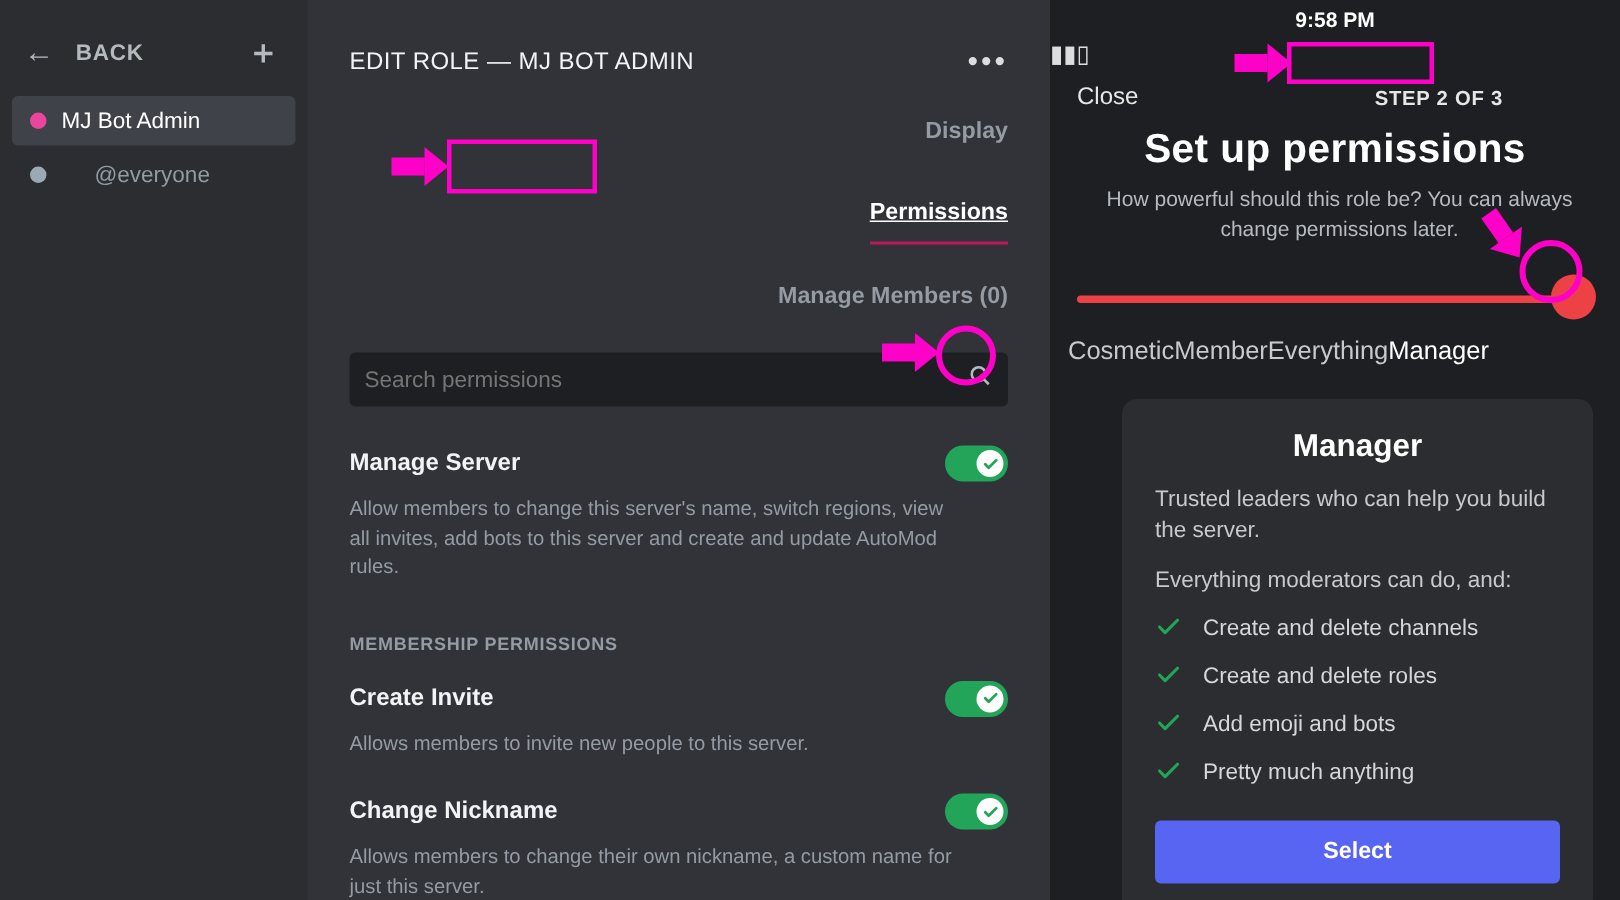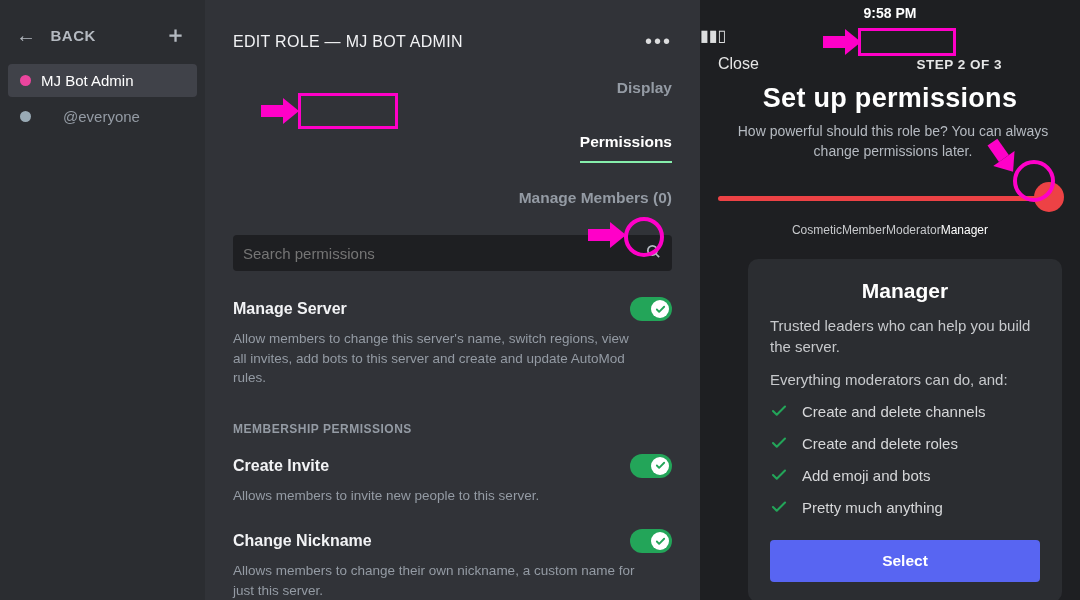--- a/index.html
+++ b/index.html
@@ -18,21 +18,21 @@
   .role-dot.pink { background: #eb459e; }
   .role-dot.gray { background: #99aab5; }
 
   .main { flex: 1; padding: 30px 28px 0 28px; position: relative; }
   .heading-row { display: flex; align-items: center; }
   .heading { font-size: 16px; font-weight: 400; color: #f2f3f5; letter-spacing: 0.3px; }
   .dots { margin-left: auto; color: #dcddde; font-size: 20px; letter-spacing: 2px; cursor: pointer; }
 
   .tabs { display: flex; align-items: flex-end; gap: 26px; margin-top: 26px; font-size: 15.5px; font-weight: 600; flex-direction: column; }
   .tab { color: #949ba4; padding-bottom: 10px; cursor: pointer; }
-  .tab.active { color: #fff; border-bottom: 2px solid #86efac; }
+  .tab.active { color: #fff; border-bottom: 2px solid #be185d; text-decoration: underline; }
 
   .searchbox { margin-top: 18px; background: #1e1f22; border-radius: 4px; height: 36px; display: flex; align-items: center; padding: 0 10px; }
   .searchbox input { flex: 1; background: transparent; border: none; outline: none; color: #dcddde; font-size: 15px; }
   .searchbox .mag { color: #b5bac1; }
 
   .perm-block { margin-top: 26px; }
   .perm-head { display: flex; align-items: center; }
   .perm-title { color: #f2f3f5; font-size: 16px; font-weight: 600; }
   .perm-desc { color: #949ba4; font-size: 13.5px; line-height: 1.45; margin-top: 8px; max-width: 410px; }
   .toggle { margin-left: auto; width: 42px; height: 24px; background: #23a559; border-radius: 14px; position: relative; cursor: pointer; }
@@ -53,21 +53,21 @@
   .statusbar { display: flex; align-items: center; justify-content: center; height: 26px; color: #fff; font-size: 14px; font-weight: 600; }
   .m-top { display: flex; align-items: center; padding: 10px 18px 4px; color: #e6e6e6; font-size: 16px; }
   .step { font-size: 13.5px; font-weight: 700; letter-spacing: 0.5px; color: #e6e6e6; }
   .m-title { text-align: center; font-size: 27px; font-weight: 800; color: #fff; margin-top: 6px; letter-spacing: 0.3px; }
   .m-sub { text-align: center; color: #b5bac1; font-size: 14px; margin: 8px 12px 0 18px; line-height: 1.4; }
 
   .slider-wrap { position: relative; margin: 24px 18px 0 18px; height: 26px; }
   .slider-track { position: absolute; left: 0; right: 0; top: 11px; height: 5px; border-radius: 3px;
     background: linear-gradient(90deg, #ed4245 0%, #ed4245 100%); }
   .slider-thumb { position: absolute; right: -2px; top: -3px; width: 30px; height: 30px; background: #ed4245; border-radius: 50%; cursor: pointer; }
-  .slider-labels { display: flex; justify-content: center; margin: 12px 12px 0 12px; color: #c7c9cc; font-size: 12px; }
+  .slider-labels { display: flex; justify-content: flex-start; margin: 12px 12px 0 12px; color: #c7c9cc; font-size: 17px; }
 
   .card { margin: 22px 18px 0 48px; background: #2b2d31; border-radius: 10px; padding: 20px 22px 20px 22px; }
   .card h3 { text-align: center; color: #fff; font-size: 21px; font-weight: 800; }
   .card .lead { color: #c7c9cc; font-size: 15px; margin-top: 12px; line-height: 1.4; }
   .card .and { color: #c7c9cc; font-size: 15px; margin-top: 14px; }
   .feat { display: flex; align-items: center; gap: 14px; margin-top: 14px; color: #d6d7d9; font-size: 15px; }
   .feat svg { width: 18px; height: 18px; flex-shrink: 0; }
   .select-btn { margin-top: 24px; width: 100%; height: 42px; background: #5865f2; color: #fff; border: none; border-radius: 4px; font-size: 15.5px; font-weight: 600; cursor: pointer; }
 
 </style>
@@ -183,21 +183,21 @@
     <div class="m-title">Set up permissions</div>
     <div class="m-sub">How powerful should this role be? You can always change permissions later.</div>
 
     <div class="slider-wrap">
       <div class="slider-track"></div>
       <div class="slider-thumb"></div>
     </div>
     <div class="slider-labels">
       <span>Cosmetic</span>
       <span>Member</span>
-      <span>Moderator</span>
+      <span>Everything</span>
       <span style="color:#fff;">Manager</span>
     </div>
 
     <div class="card">
       <h3>Manager</h3>
       <div class="lead">Trusted leaders who can help you build the server.</div>
       <div class="and">Everything moderators can do, and:</div>
 
       <div class="feat">
         <svg viewBox="0 0 24 24">

